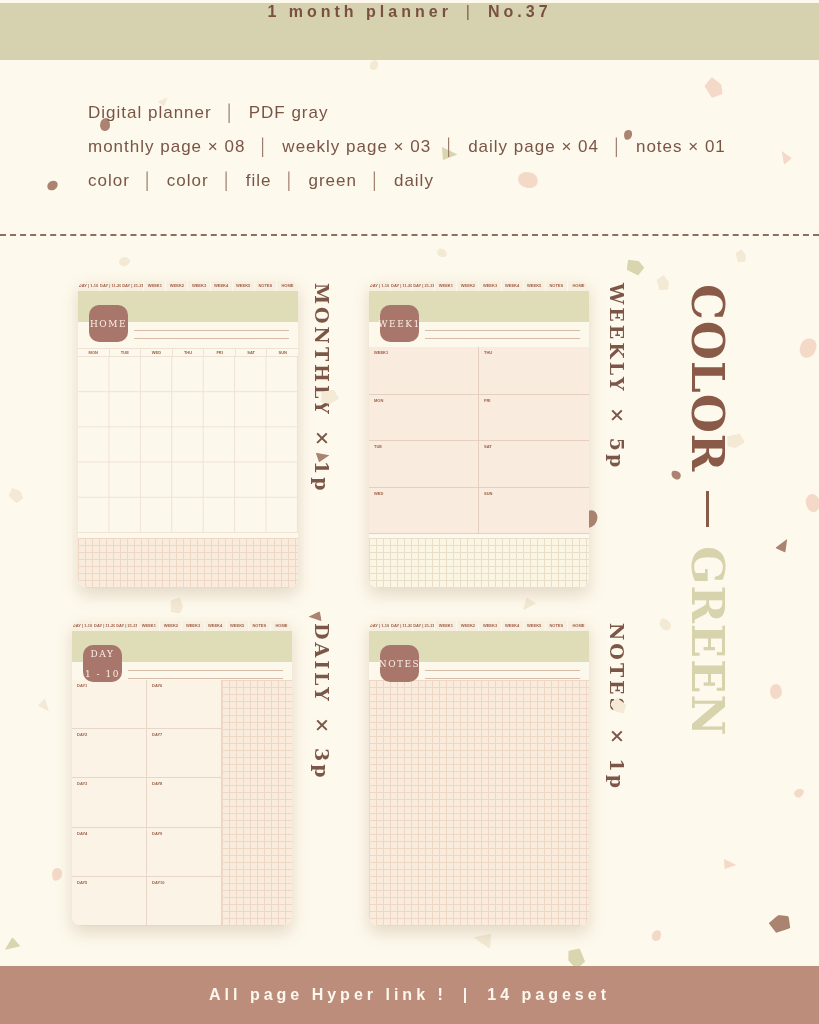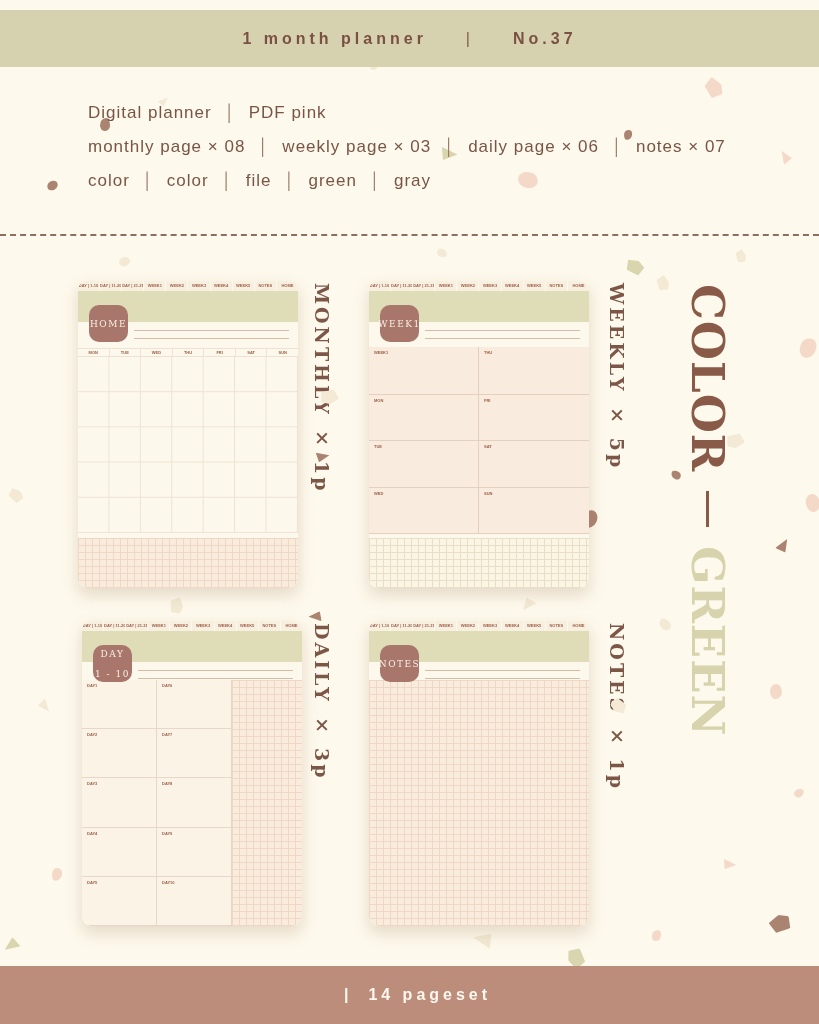--- a/index.html
+++ b/index.html
@@ -7,23 +7,23 @@
     --accent-brown:#8a5a48; --accent-green:#d7d3ad; --band-green:#dfddb8; --badge-brown:#a8766a;
     --footer-bg:#bd8d7c; --footer-text:#fdf7ee; --card-bg:#fdf8ec;
     --grid-pink-bg:#f9ecdd; --grid-pink-line:#eed7c5; --weekly-body:#f9ebdd; --line-color:#d8bba7;
   }
   *{margin:0;padding:0;box-sizing:border-box;}
   html,body{width:819px;height:1024px;}
   body{font-family:"Liberation Sans",sans-serif;}
   .page{position:relative;width:819px;height:1024px;background:var(--page-bg);overflow:hidden;}
 
   
-  .top-banner{position:absolute;left:0;top:10px;width:100%;height:57px;background:var(--banner-bg);
-    display:flex;align-items:center;justify-content:center;z-index:4;
-    color:var(--banner-text);font-size:16px;font-weight:bold;letter-spacing:4px;gap:25px;}
+  .top-banner{position:absolute;left:0;top:3px;width:100%;height:57px;background:var(--banner-bg);
+    display:flex;justify-content:center;z-index:4;
+    color:var(--banner-text);font-size:16px;font-weight:bold;letter-spacing:4px;}
   .top-banner .sep{margin:0 14px;font-weight:normal;opacity:.9;}
   .bottom-banner{position:absolute;left:0;bottom:0;width:100%;height:58px;background:var(--footer-bg);
     display:flex;align-items:center;justify-content:center;z-index:4;
     color:var(--footer-text);font-size:16px;font-weight:600;letter-spacing:4px;}
   .bottom-banner .sep{margin:0 16px;}
 
   
   .info{position:absolute;left:88px;top:96px;z-index:3;color:var(--text-brown);font-size:17px;letter-spacing:1px;text-align:right;}
   .info p{height:34px;display:flex;align-items:center;white-space:nowrap;}
   .info .sep{margin:0 13px;color:#9a7a68;font-size:16px;}
@@ -111,41 +111,41 @@
   <header class="top-banner">
     <span>1 month planner</span>
     <span class="sep">|</span>
     <span>No.37</span>
   </header>
 
   <section class="info">
     <p>
       <span>Digital planner</span>
       <span class="sep">│</span>
-      <span>PDF pink</span>
+      <span>PDF gray</span>
     </p>
     <p>
       <span>monthly page × 08</span>
       <span class="sep">│</span>
       <span>weekly page × 03</span>
       <span class="sep">│</span>
-      <span>daily page × 06</span>
-      <span class="sep">│</span>
-      <span>notes × 07</span>
+      <span>daily page × 04</span>
+      <span class="sep">│</span>
+      <span>notes × 01</span>
     </p>
     <p>
       <span>color</span>
       <span class="sep">│</span>
       <span>color</span>
       <span class="sep">│</span>
       <span>file</span>
       <span class="sep">│</span>
       <span>green</span>
       <span class="sep">│</span>
-      <span>gray</span>
+      <span>daily</span>
     </p>
   </section>
 
   <div class="dashed-divider"></div>
 
   <div class="card" style="left:78px;top:281px;">
     <div class="tab-row">
         <span class="tab">DAY | 1-10</span>
         <span class="tab">DAY | 11-20</span>
         <span class="tab">DAY | 21-31</span>
@@ -203,21 +203,21 @@
       <div class="cell"><span>WED</span></div>
       <div class="cell"><span>THU</span></div>
       <div class="cell"><span>FRI</span></div>
       <div class="cell"><span>SAT</span></div>
       <div class="cell"><span>SUN</span></div>
     </div>
     <div class="strip grid-cream"></div>
   </div>
   <div class="vlabel" style="left:606px;top:283px;">WEEKLY × 5p</div>
 
-  <div class="card short" style="left:82px;top:621px;">
+  <div class="card short" style="left:72px;top:621px;">
     <div class="tab-row">
         <span class="tab">DAY | 1-10</span>
         <span class="tab">DAY | 11-20</span>
         <span class="tab">DAY | 21-31</span>
         <span class="tab">WEEK1</span>
         <span class="tab">WEEK2</span>
         <span class="tab">WEEK3</span>
         <span class="tab">WEEK4</span>
         <span class="tab">WEEK5</span>
         <span class="tab">NOTES</span>
@@ -269,20 +269,21 @@
   </div>
   <div class="vlabel" style="left:606px;top:623px;">NOTES × 1p</div>
 
   <div class="color-label">
     <span class="word cword">COLOR</span>
     <span class="cdivider"></span>
     <span class="word gword">GREEN</span>
   </div>
 
   <footer class="bottom-banner">
+    <span>All page Hyper link !</span>
     <span class="sep">|</span>
     <span>14 pageset</span>
   </footer>
 
 <div class="decor sh-drop" style="left: 100px; top: 118px; width: 10px; height: 13px; background: rgb(171, 131, 113); transform: rotate(0deg);"></div>
     <div class="decor sh-tri" style="left: 160px; top: 96px; width: 8px; height: 10px; background: rgb(243, 233, 212); transform: rotate(47deg);"></div>
     <div class="decor sh-tri" style="left: 443px; top: 146px; width: 13px; height: 16px; background: rgb(217, 213, 174); transform: rotate(94deg);"></div>
     <div class="decor sh-poly" style="left: 706px; top: 78px; width: 16px; height: 20px; background: rgb(245, 217, 200); transform: rotate(141deg);"></div>
     <div class="decor sh-drop" style="left: 624px; top: 130px; width: 8px; height: 10px; background: rgb(171, 131, 113); transform: rotate(188deg);"></div>
     <div class="decor sh-dot" style="left: 48px; top: 180px; width: 9px; height: 11px; background: rgb(171, 131, 113); transform: rotate(235deg);"></div>

